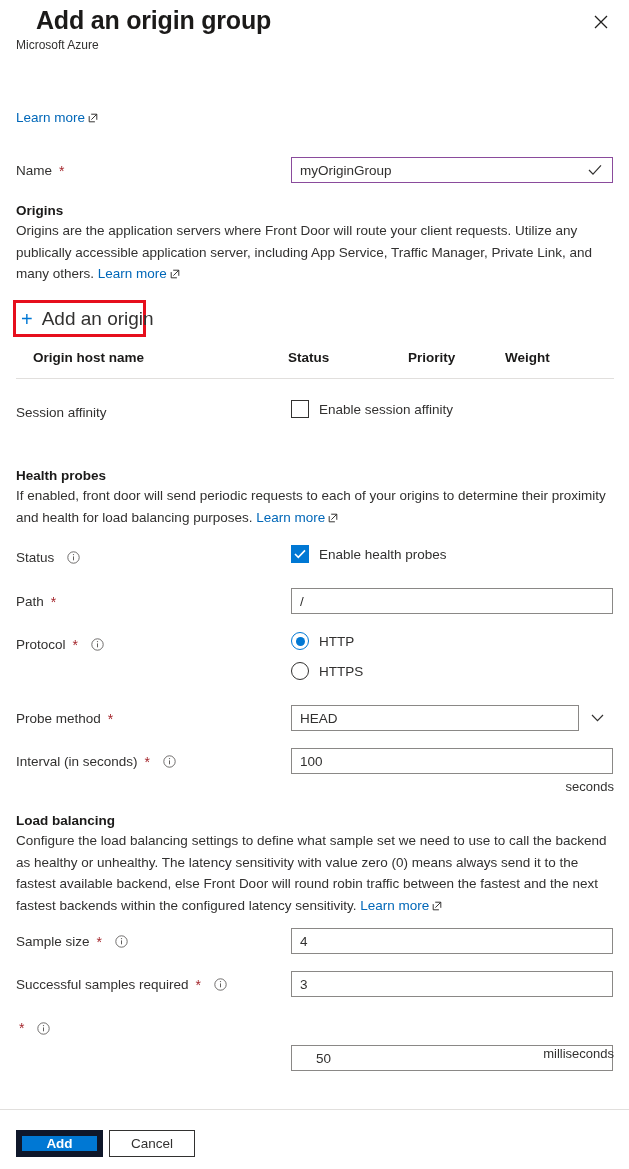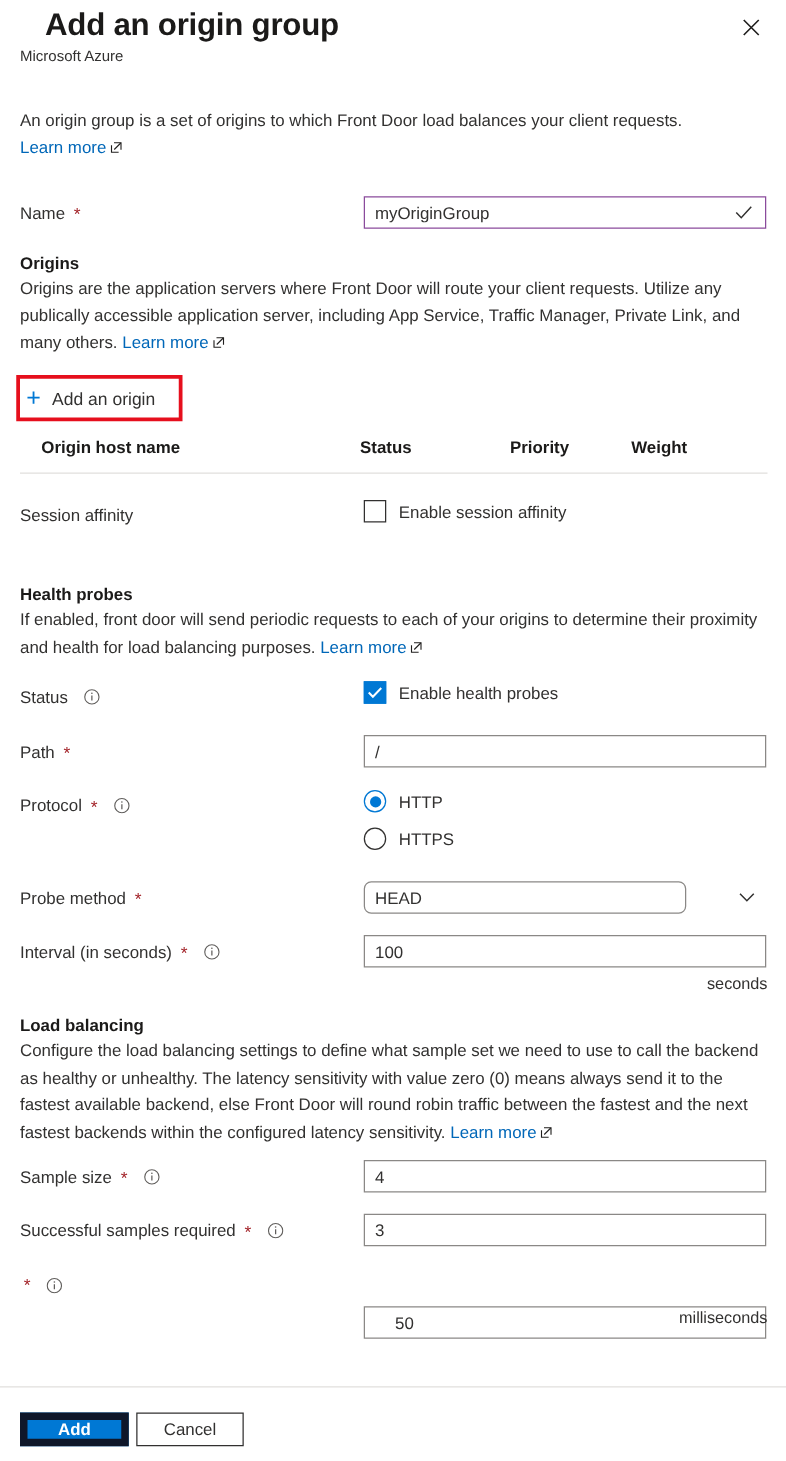--- a/index.html
+++ b/index.html
@@ -167,21 +167,21 @@
     border: none;
     padding: 0;
   }
   .plus {
     color: #0078d4;
     font-size: 20px;
     line-height: 1;
     font-weight: 400;
   }
   .addorigin-label {
-    font-size: 14px;
+    font-size: 19px;
     color: #323130;
   }
 
   
   .th {
     position: absolute;
     top: 350px;
     font-size: 13.5px;
     font-weight: 700;
     color: #1b1a19;
@@ -287,21 +287,21 @@
   <div class="title">Add an origin group</div>
   <div class="subtitle">Microsoft Azure</div>
   <button class="close-btn" aria-label="Close">
     <svg width="14" height="14" viewBox="0 0 14 14">
       <path d="M1 1 L13 13 M13 1 L1 13" stroke="#201f1e" stroke-width="1.3" fill="none"></path>
     </svg>
   </button>
 </div>
 
 <div class="intro">
-  <span>An origin group is a set of origins to which Front Door load balances your client requests.</span><br>
+  <br>
   <a class="lnk"><span>Learn more</span><svg class="ext-ico" width="10" height="10" viewBox="0 0 10 10">
         <path d="M3.2 1.2 H8.8 V6.8" stroke="#201f1e" stroke-width="0.9" fill="none"></path>
         <path d="M8.6 1.4 L3.4 6.6" stroke="#201f1e" stroke-width="0.9" fill="none"></path>
         <path d="M6.9 8.8 H1.2 V3.1" stroke="#201f1e" stroke-width="0.9" fill="none"></path>
       </svg></a>
 </div>
 
 <div class="fld-label" style="top:163px">
   <span>Name</span>
     <span class="req">*</span>
@@ -390,21 +390,21 @@
 <div class="rb-row" style="left:291px; top:662px">
   <span class="rb"></span>
   <span class="rb-lbl">HTTPS</span>
 </div>
 
 <div class="fld-label" style="top:711px">
   <span>Probe method</span>
     <span class="req">*</span>
 </div>
 <div class="select-wrap" style="left:291px; top:705px; width:322px; height:26px">
-  <input class="txt" style="width: 258px; border-radius: 6px;" readonly="" value="HEAD">
+  <input class="txt" style="width: 288px;" readonly="" value="HEAD">
   <svg class="chev" width="13" height="8" viewBox="0 0 13 8">
       <path d="M1 1 L6.5 6.6 L12 1" stroke="#323130" stroke-width="1.2" fill="none"></path>
     </svg>
 </div>
 
 <div class="fld-label" style="top:754px">
   <span>Interval (in seconds)</span>
     <span class="req">*</span>
   <svg class="info-ico" width="13" height="13" viewBox="0 0 13 13">
       <circle cx="6.5" cy="6.5" r="5.7" stroke="#605e5c" stroke-width="0.9" fill="none"></circle>

